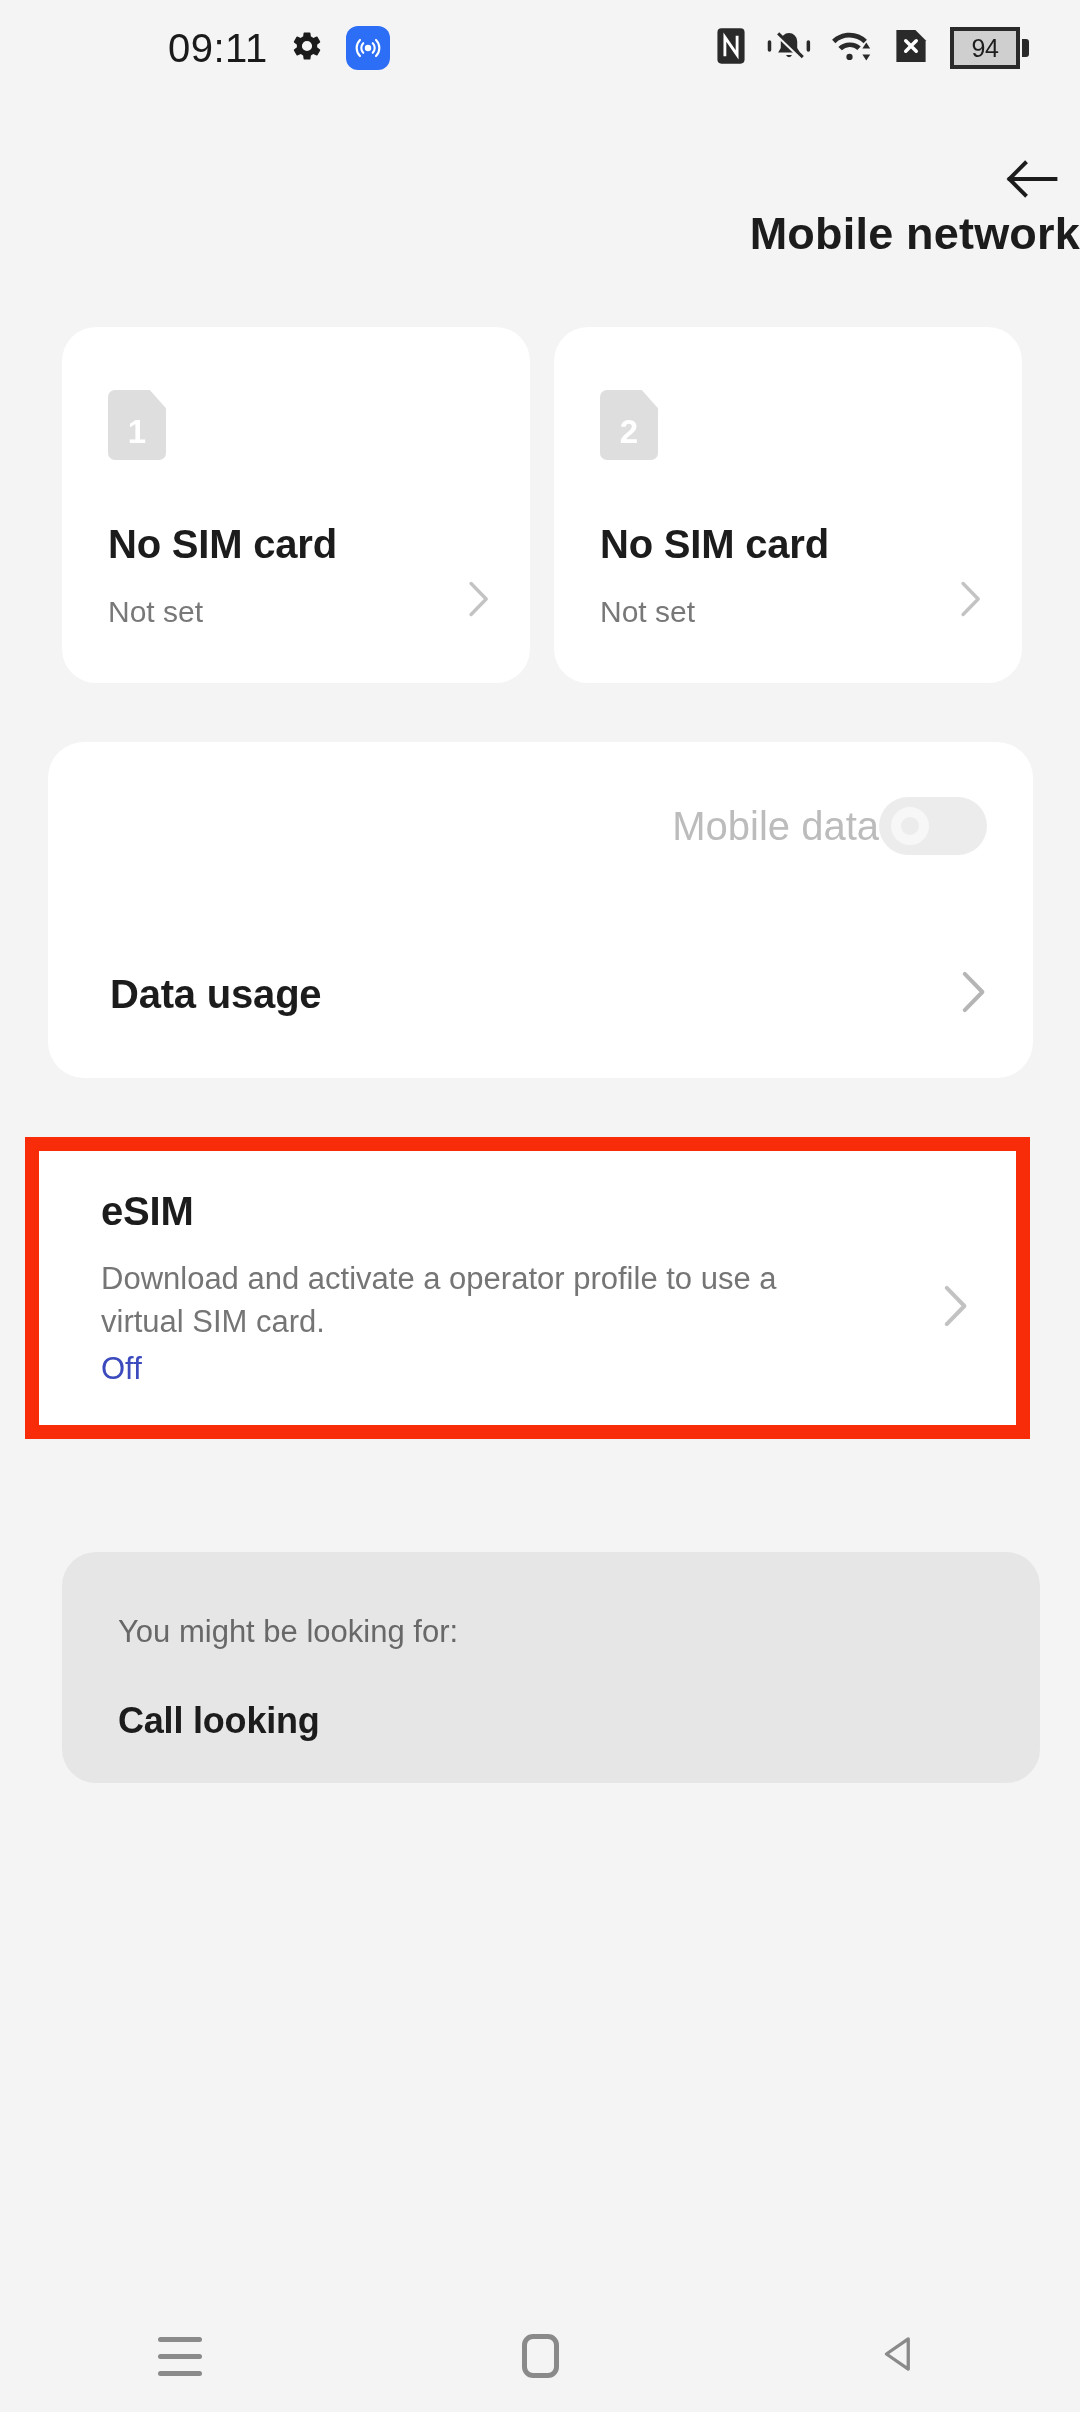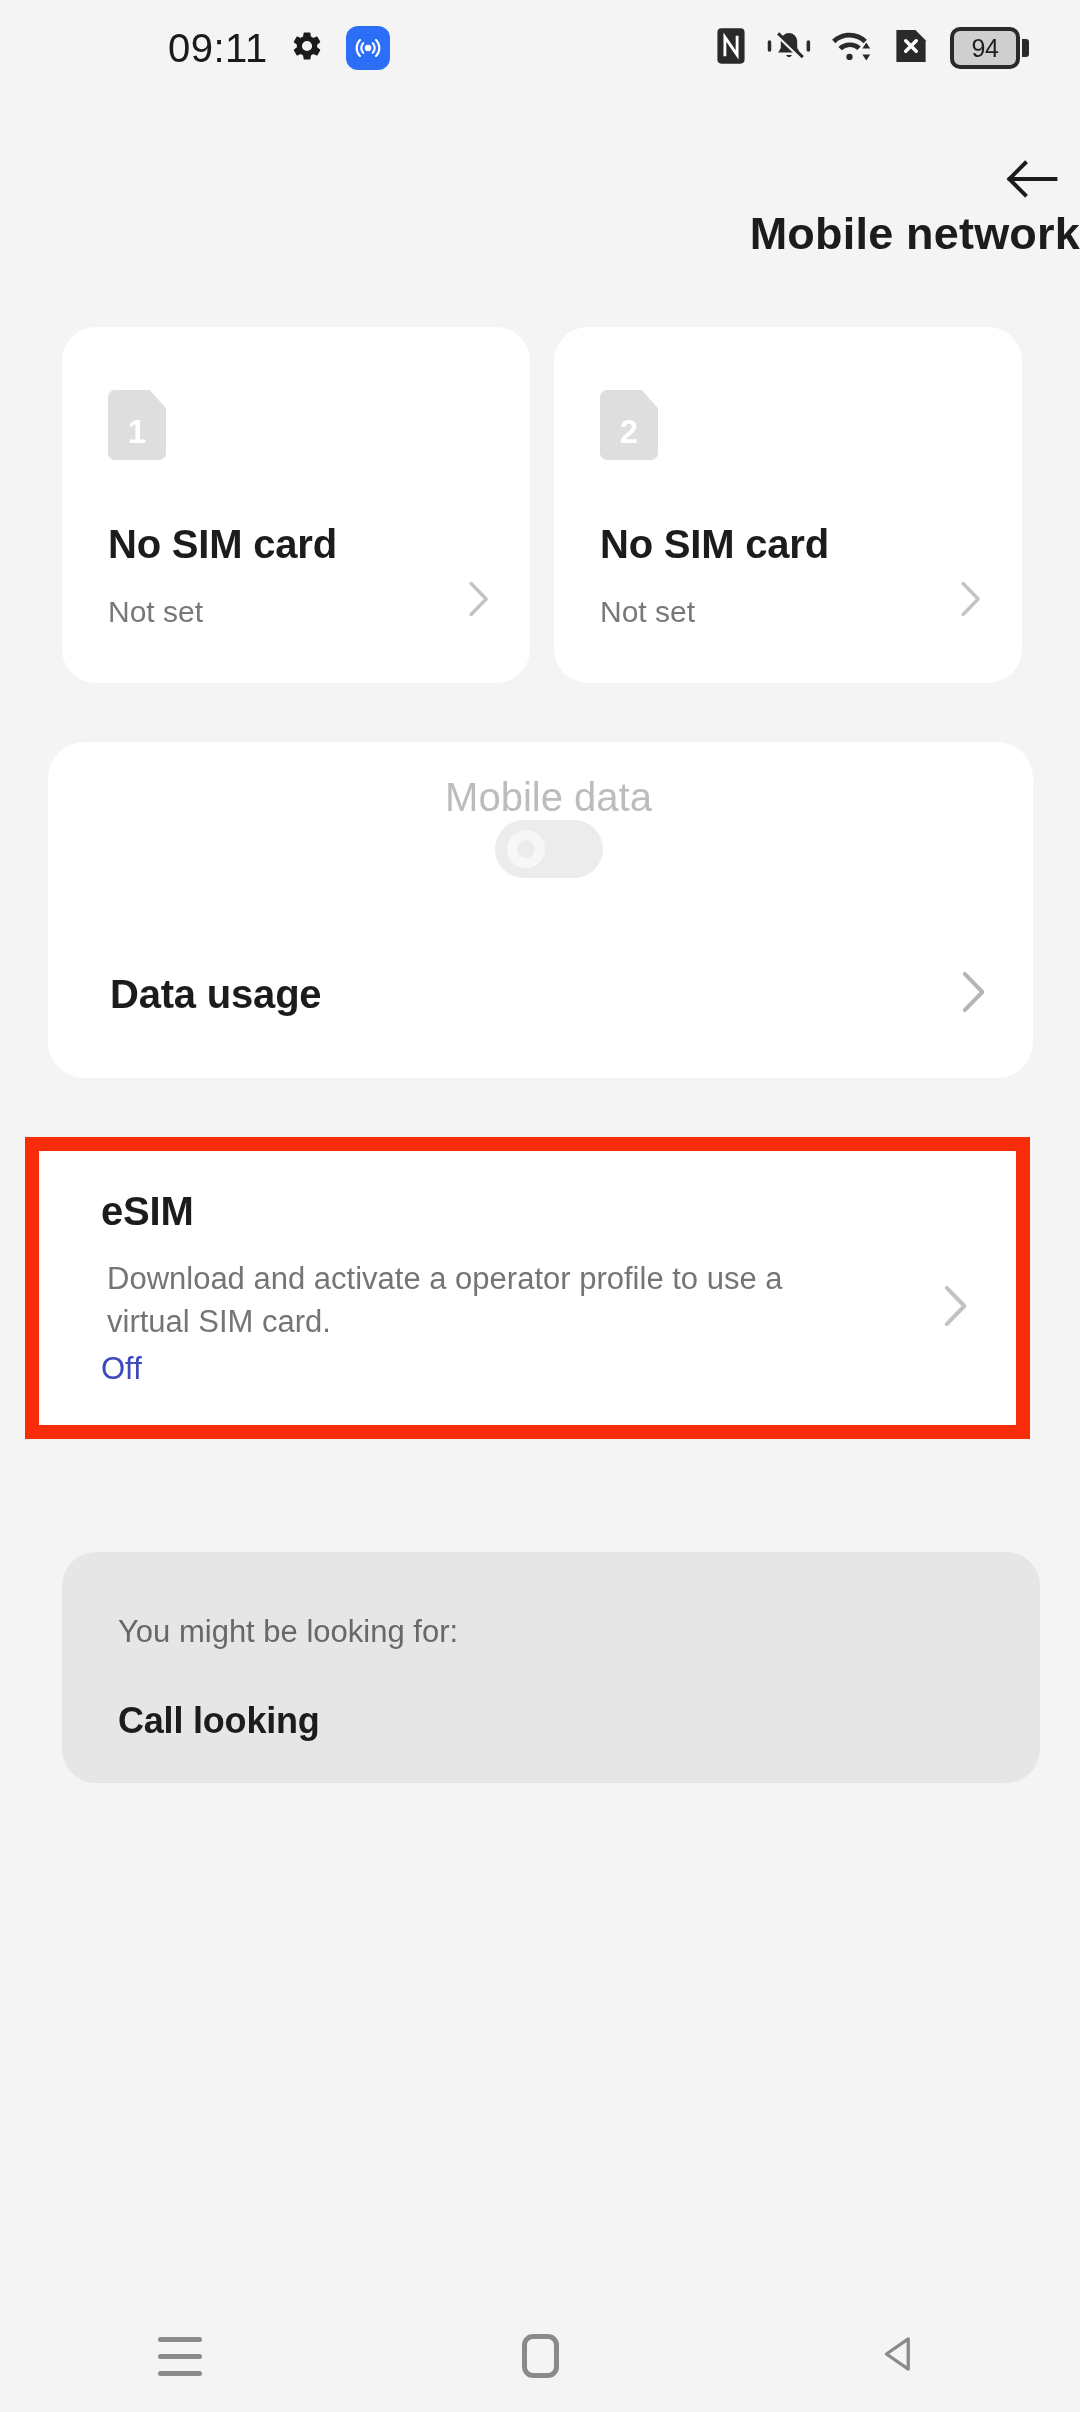--- a/index.html
+++ b/index.html
@@ -17,21 +17,21 @@
               display:flex; align-items:center; justify-content:space-between;
               padding:0 44px 0 8px;margin-left:8px; }
   .sb-left{ display:flex; align-items:center; gap:22px; padding-left:152px; }
   .sb-clock{ font-size:40px; font-weight:400; color:#1a1a1a; letter-spacing:.5px;
              font-family:"Liberation Sans", sans-serif; }
   .sb-right{ display:flex; align-items:center; gap:19px; padding-right:24px; }
   .ic{ display:block; }
   .hotspot-badge{ width:44px; height:44px; border-radius:12px; background:#2c6ef5;
                   display:flex; align-items:center; justify-content:center; }
   .batt{ position:relative; width:70px; height:42px; }
-  .batt-body{ position:absolute; inset:0; border:4px solid #2a2a2a; border-radius:10px;
+  .batt-body{ position:absolute; inset:0; border:4px solid #2a2a2a; border-radius:0;
               background:#cfcfcf; display:flex; align-items:center; justify-content:center; }
   .batt-tip{ position:absolute; right:-9px; top:12px; width:7px; height:18px;
              background:#2a2a2a; border-radius:0 3px 3px 0; }
   .batt-num{ font-size:25px; font-weight:500; color:#1d1d1d; line-height:1; letter-spacing:-.5px;}
 
   
   .header{ position:absolute; left:0; top:150px; width:1080px; height:110px;
            display:flex; align-items:flex-end;flex-direction:column; }
   .back-btn{ width:96px; height:96px; margin-left:42px; display:flex;
              align-items:center; justify-content:center; cursor:pointer; }
@@ -51,41 +51,41 @@
                   margin-top:12px; }
   .sim-title{ position:absolute; left:46px; top:195px; font-size:40px; font-weight:700;
               color:#1c1c1c; letter-spacing:-.2px; white-space:nowrap; }
   .sim-sub{ position:absolute; left:46px; top:268px; font-size:30px; color:#787878; }
   .sim-chev{ position:absolute; right:40px; bottom:62px; }
 
   
   .data-card{ position:absolute; left:48px; top:742px; width:985px; height:336px;
               background:#ffffff; border-radius:36px; }
   .row-mobiledata{ position:absolute; left:0; top:0; width:100%; height:168px;
-                   display:flex; align-items:center; justify-content:center;
-                   padding:0 46px 0 62px;flex-direction:column; }
+                   display:flex; align-items:center; justify-content:flex-end;
+                   padding:0 46px 0 62px; }
   .row-label-dim{ font-size:40px; color:#bcbcbc; font-weight:400; }
   .toggle{ width:108px; height:58px; border-radius:29px; background:#ececec;
            position:relative; cursor:pointer; }
   .toggle-knob{ position:absolute; left:12px; top:10px; width:38px; height:38px;
                 border-radius:50%; border:10px solid #f7f7f7; background:transparent;
                 box-sizing:border-box; }
   .row-datausage{ position:absolute; left:0; top:168px; width:100%; height:168px;
                   display:flex; align-items:center; justify-content:space-between;
                   padding:0 46px 0 62px; cursor:pointer; }
   .row-label{ font-size:40px; color:#1c1c1c; font-weight:700; letter-spacing:-.2px; }
 
   
   .esim-highlight{ position:absolute; left:25px; top:1137px; width:1005px; height:302px;
                    border:14px solid #f92c0a; background:#ffffff; }
   .esim-inner{ position:relative; width:100%; height:100%; background:#ffffff;
                cursor:pointer; }
   .esim-title{ position:absolute; left:62px; top:38px; font-size:40px; font-weight:700;
                color:#1c1c1c; letter-spacing:-.2px; }
-  .esim-desc{ position:absolute; left:68px; top:106px; width:700px; font-size:31px;
+  .esim-desc{ position:absolute; left:62px; top:106px; width:700px; font-size:31px;
               line-height:43px; color:#757575; }
   .esim-state{ position:absolute; left:62px; top:200px; font-size:31px; color:#3b4bbd; }
   .esim-chev{ position:absolute; right:47px; top:134px; }
 
   
   .suggest-card{ position:absolute; left:62px; top:1552px; width:978px; height:231px;
                  background:#e6e6e6; border-radius:34px; }
   .suggest-label{ position:absolute; left:56px; top:62px; font-size:31px; color:#686868; }
   .suggest-item{ position:absolute; left:56px; top:148px; font-size:36px; font-weight:700;
                  color:#1c1c1c; letter-spacing:-.2px; cursor:pointer; }

